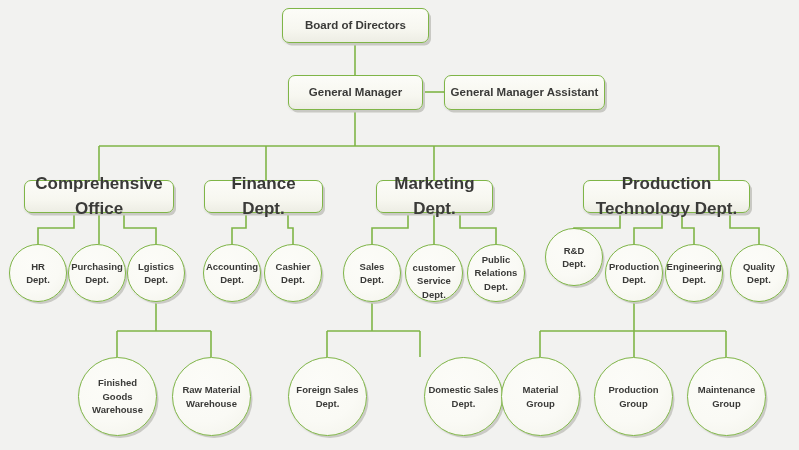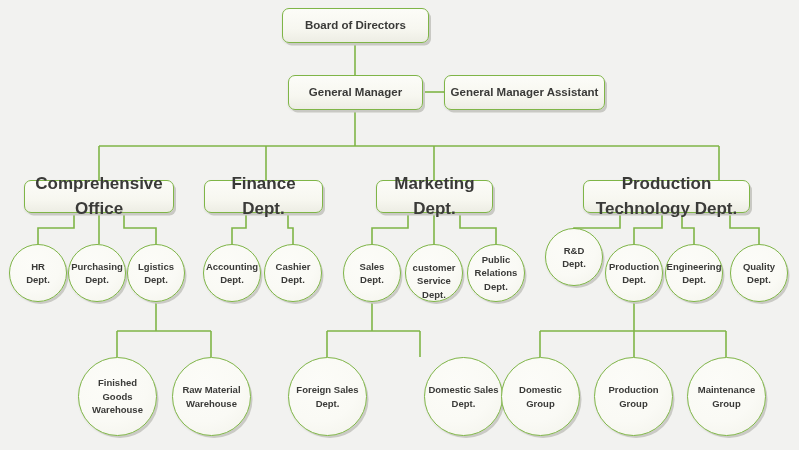--- a/index.html
+++ b/index.html
@@ -182,21 +182,21 @@
     </div>
     <div class="node circle t4" style="left: 288px; top: 357px; width: 79px; height: 79px; border-color: rgb(127, 181, 71); color: rgb(58, 58, 56);">
       <span class="label">Foreign Sales
 Dept.</span>
     </div>
     <div class="node circle t4" style="left: 381px; top: 357px; width: 79px; height: 79px; border-color: rgb(127, 181, 71); color: rgb(58, 58, 56); margin-left: 43px;">
       <span class="label">Domestic Sales
 Dept.</span>
     </div>
     <div class="node circle t4" style="left: 501px; top: 357px; width: 79px; height: 79px; border-color: rgb(127, 181, 71); color: rgb(58, 58, 56);">
-      <span class="label">Domestic
+      <span class="label">Material
 Group</span>
     </div>
     <div class="node circle t4" style="left: 594px; top: 357px; width: 79px; height: 79px; border-color: rgb(127, 181, 71); color: rgb(58, 58, 56);">
       <span class="label">Production
 Group</span>
     </div>
     <div class="node circle t4" style="left: 687px; top: 357px; width: 79px; height: 79px; border-color: rgb(127, 181, 71); color: rgb(58, 58, 56);">
       <span class="label">Maintenance
 Group</span>
     </div>

